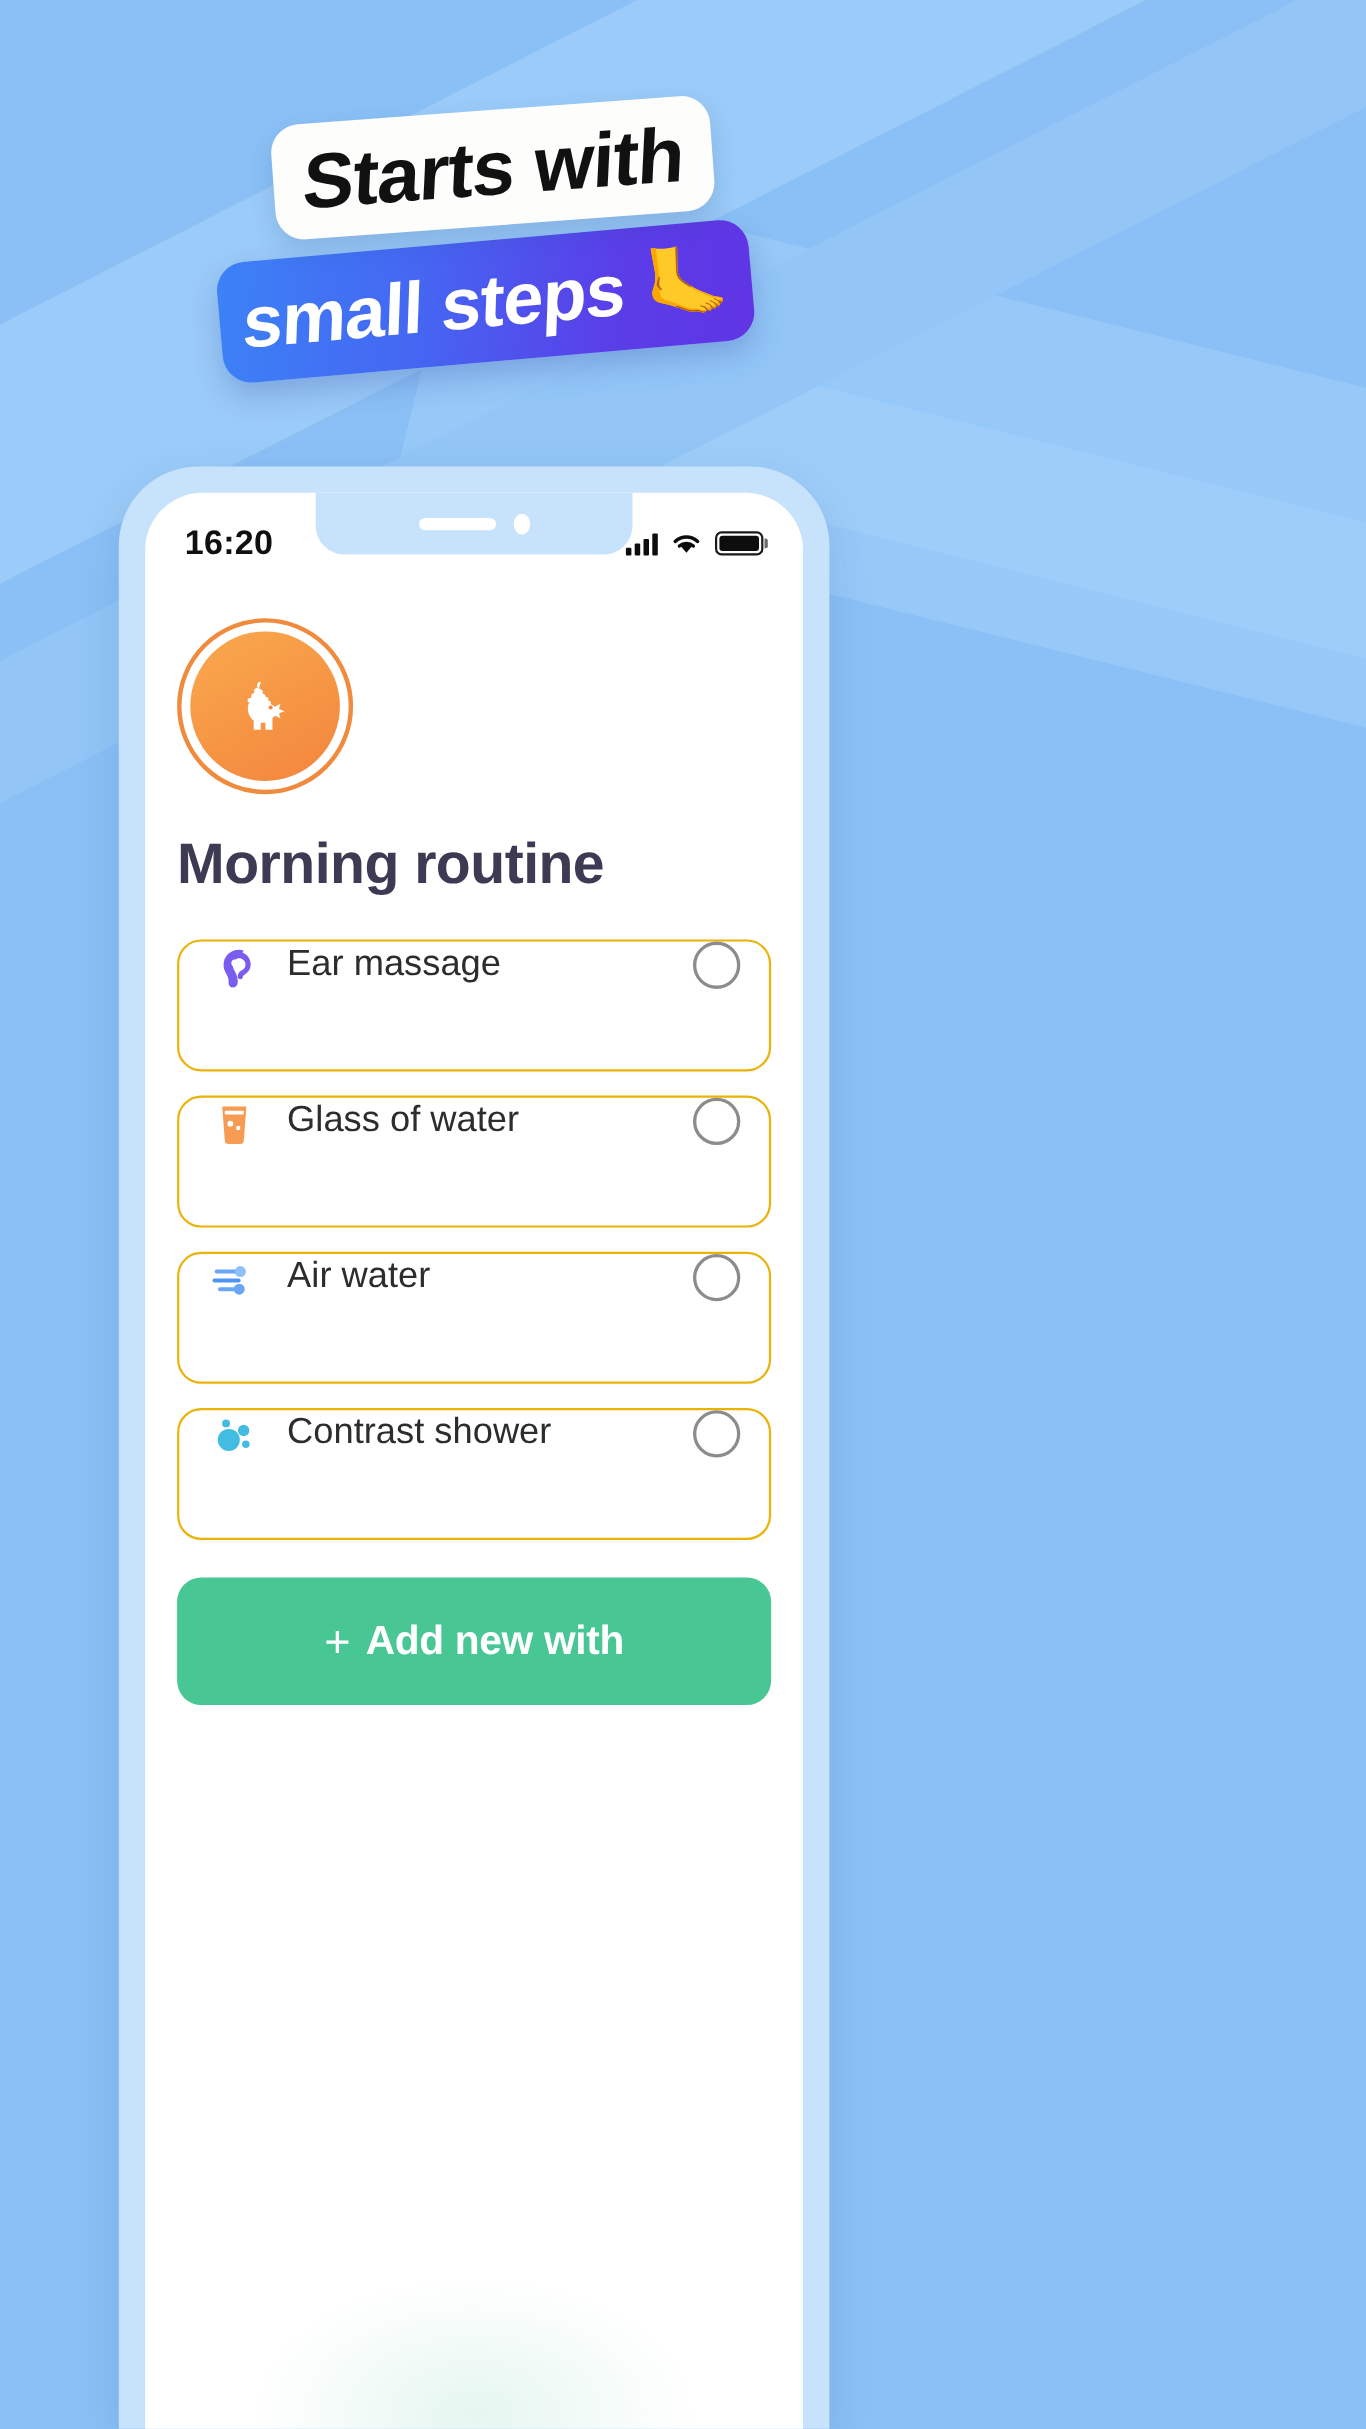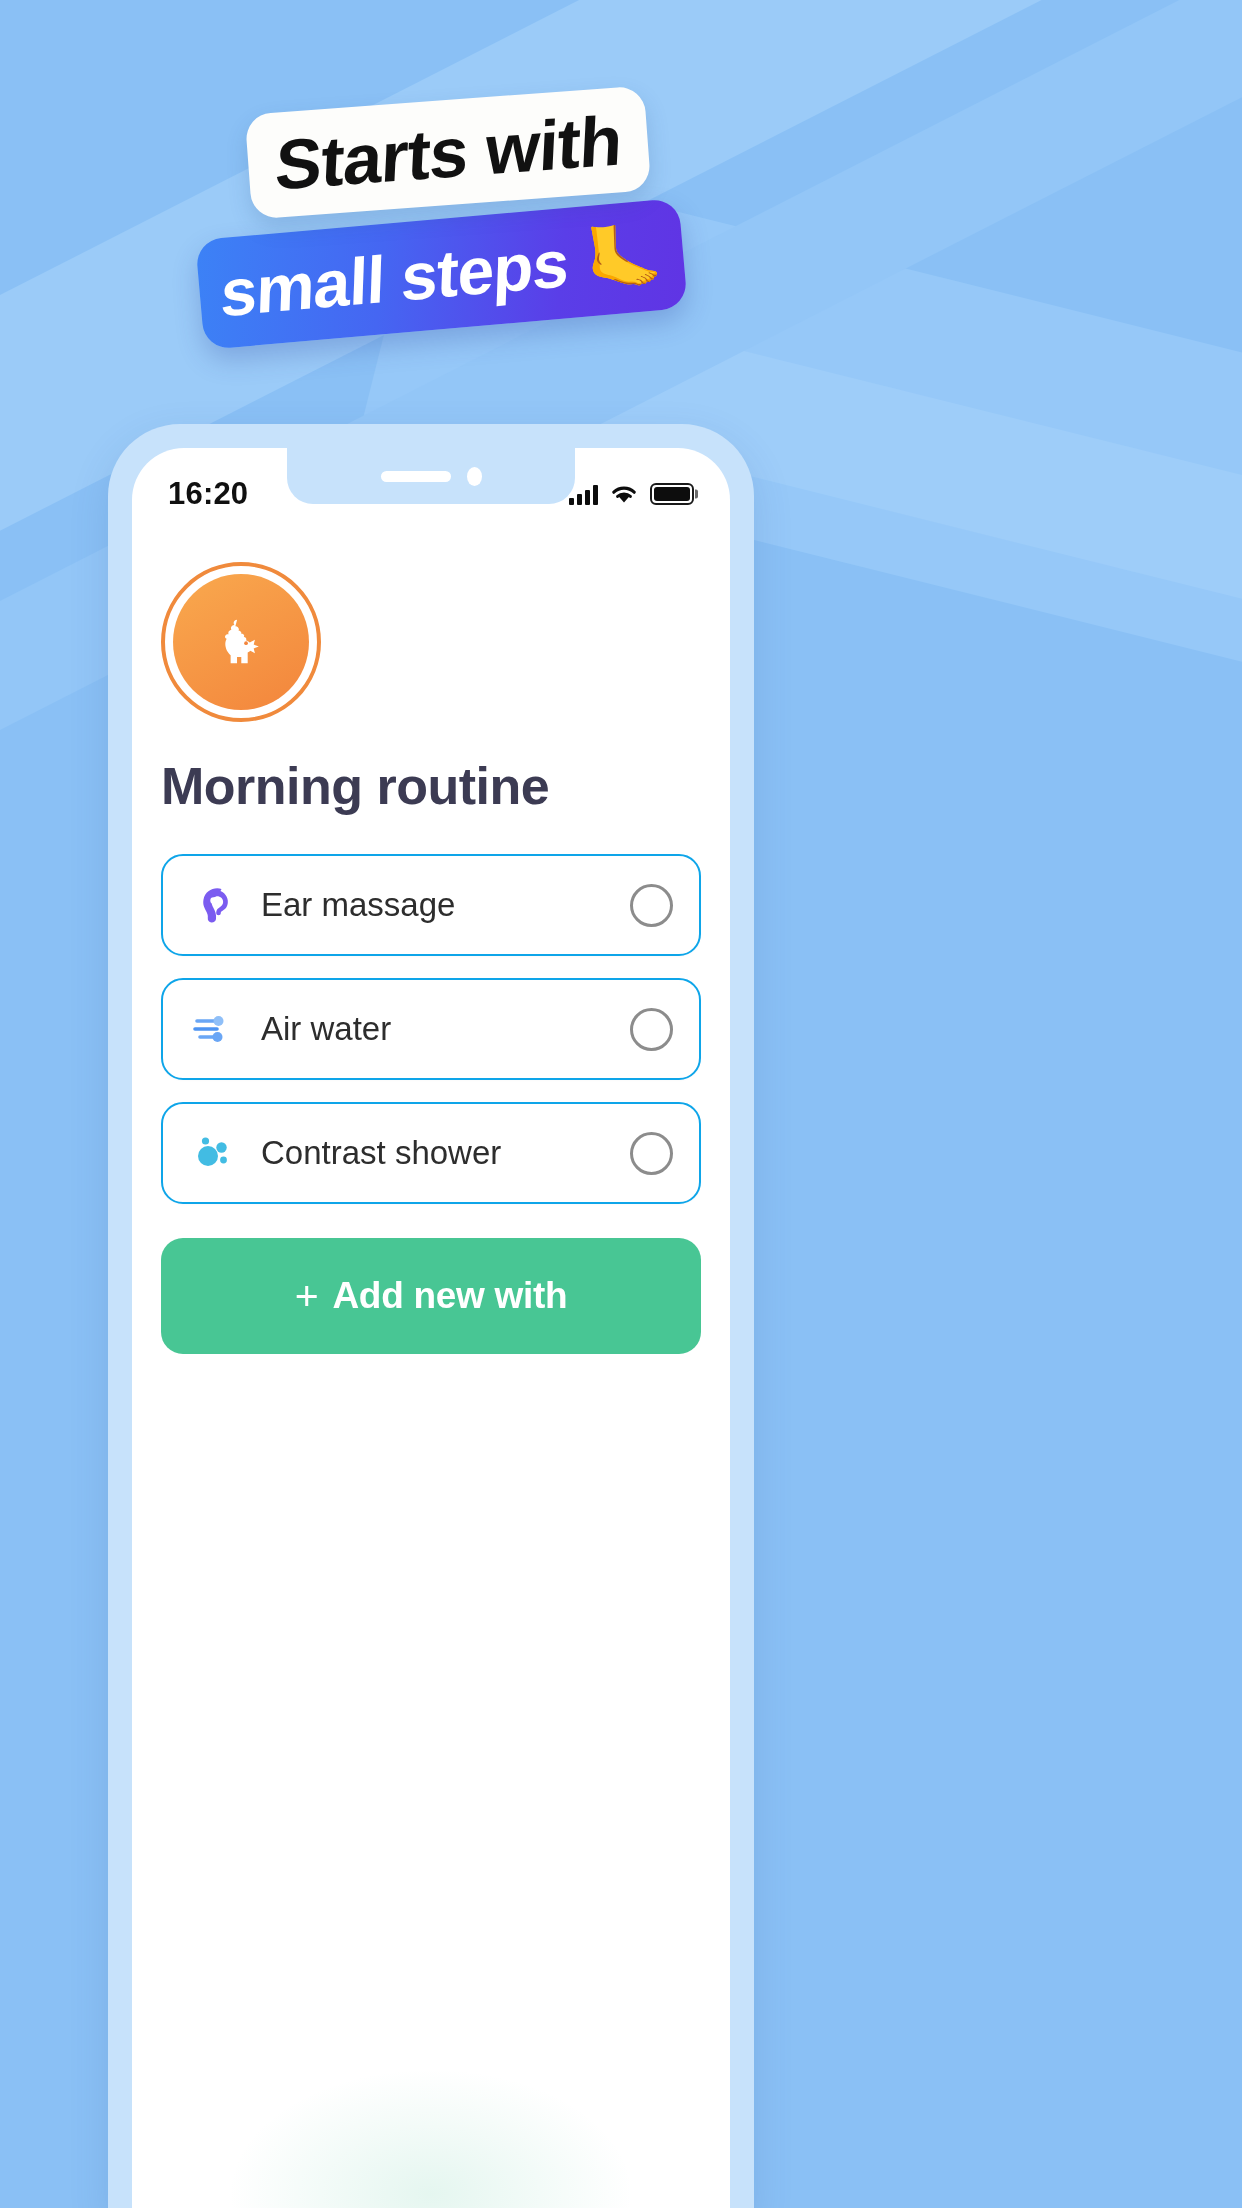--- a/index.html
+++ b/index.html
@@ -169,25 +169,25 @@
   .avatar-inner svg { width:62px; height:62px; display:block; }
 
   .page-title {
     margin-top:34px;
     font-size:52px; font-weight:700; color:#3C3B53;
     letter-spacing:-.5px;
   }
 
   .habit-list { margin-top:38px; display:flex; flex-direction:column; gap:22px; }
   .habit {
-    height:102px;
+    height:120px;
     background:#FFFFFF;
-    border:2px solid #0ea5e9;
+    border:2px solid #eab308;
     border-radius:22px;
-    display:flex; align-items:center;
+    display:flex; align-items:flex-start;
     padding:0 26px;
     box-shadow:0 1px 2px rgba(0,0,0,.02);
   }
   .habit-icon { width:48px; height:48px; flex:0 0 48px; display:flex; align-items:center; justify-content:center; }
   .habit-icon svg { width:44px; height:44px; display:block; }
   .habit-label {
     margin-left:24px; flex:1;
     font-size:33px; color:#2D2D2D; font-weight:400;
   }
   .habit-check {
@@ -276,20 +276,32 @@
           <span class="habit-icon">
             <svg viewBox="0 0 44 44" fill="none">
               <path d="M30.5 6C23 3.5 14 8 12.5 16.5c-.9 5.1.8 8 2.4 11.2 1.3 2.6 2.3 4.4 1.9 7.4-.3 2.3 1.3 4.3 3.6 4.5 2.3.2 4.3-1.4 4.6-3.6.6-4.9-1-8-2.5-11-1.3-2.5-2.2-4.2-1.8-6.7.6-3.4 4-5.7 7.2-4.9 3.2.8 5 4.1 4 7.2-.5 1.6-1.6 2.5-2.8 3.3-1.7 1.1-3.9 2.5-3.9 6 0 1.3 1 2.3 2.3 2.3s2.3-1 2.3-2.3c0-.9.4-1.2 1.8-2.1 1.6-1 3.8-2.4 4.8-5.7 1.8-5.8-1.4-11.8-6.9-14.1z" fill="#7B5CF0"></path>
               <circle cx="22.5" cy="17.5" r="3.2" fill="#FFFFFF"></circle>
             </svg>
           </span>
           <span class="habit-label">Ear massage</span>
           <span class="habit-check"></span>
         </div>
 
+        <div class="habit">
+          <span class="habit-icon">
+            <svg viewBox="0 0 44 44" fill="none">
+              <path d="M11 6h22l-2.4 31.2c-.1 1.6-1.5 2.8-3.1 2.8H16.5c-1.6 0-3-1.2-3.1-2.8L11 6z" fill="#F79B52"></path>
+              <rect x="13.3" y="9.8" width="17.4" height="3.4" rx="1" fill="#FFFFFF"></rect>
+              <circle cx="18.4" cy="21.5" r="2.6" fill="#FFFFFF"></circle>
+              <circle cx="25.6" cy="25.5" r="2" fill="#FFFFFF"></circle>
+            </svg>
+          </span>
+          <span class="habit-label">Glass of water</span>
+          <span class="habit-check"></span>
+        </div>
 
         <div class="habit">
           <span class="habit-icon">
             <svg viewBox="0 0 44 44" fill="none">
               <path d="M6 14h18" stroke="#6AA6F5" stroke-width="3.6" stroke-linecap="round"></path>
               <circle cx="27.5" cy="14" r="5" fill="#8FBFF8"></circle>
               <path d="M4 22h22" stroke="#4E94F2" stroke-width="3.6" stroke-linecap="round"></path>
               <path d="M9 30h14" stroke="#6AA6F5" stroke-width="3.6" stroke-linecap="round"></path>
               <circle cx="26.5" cy="30" r="5" fill="#6AA6F5"></circle>
             </svg>

